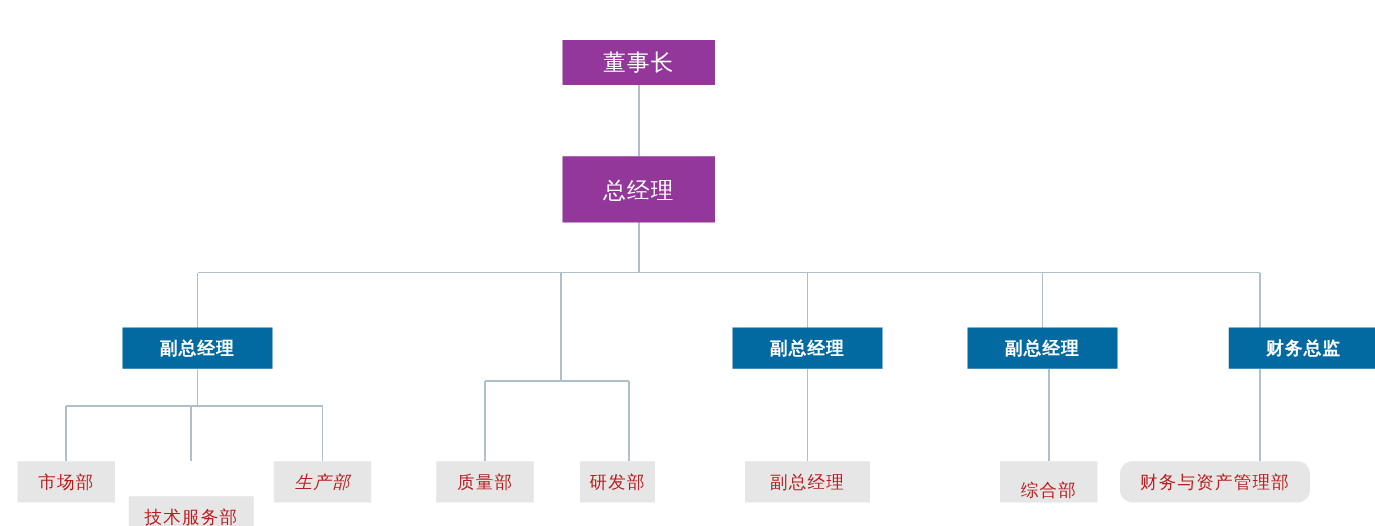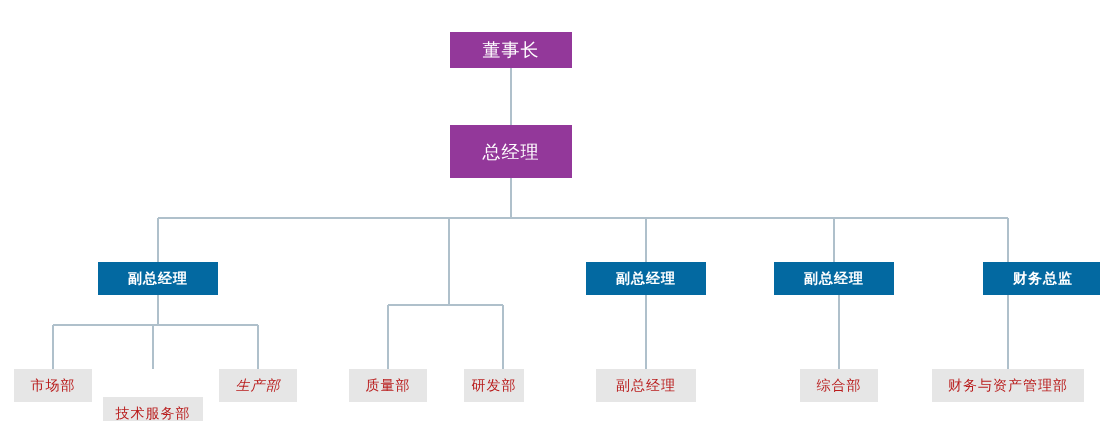--- a/index.html
+++ b/index.html
@@ -135,21 +135,21 @@
   </div>
 
   <div class="node node-dept" style="left:464px; top:369px; width:60px; height:33px;">
     <span>研发部</span>
   </div>
 
   <div class="node node-dept" style="left:596px; top:369px; width:100px; height:33px;">
     <span>副总经理</span>
   </div>
 
-  <div class="node node-dept" style="left:800px; top:369px; width:78px; height:33px;">
+  <div class="node node-dept" style="left:800px; top:369px; width:78px; height:33px;align-items:flex-end;">
     <span>综合部</span>
   </div>
 
-  <div class="node node-dept" style="left:932px; top:369px; width:152px; height:33px;">
+  <div class="node node-dept" style="left:896px; top:369px; width:152px; height:33px;border-radius:10px;">
     <span>财务与资产管理部</span>
   </div>
 
 </div>
 
 </body></html>

